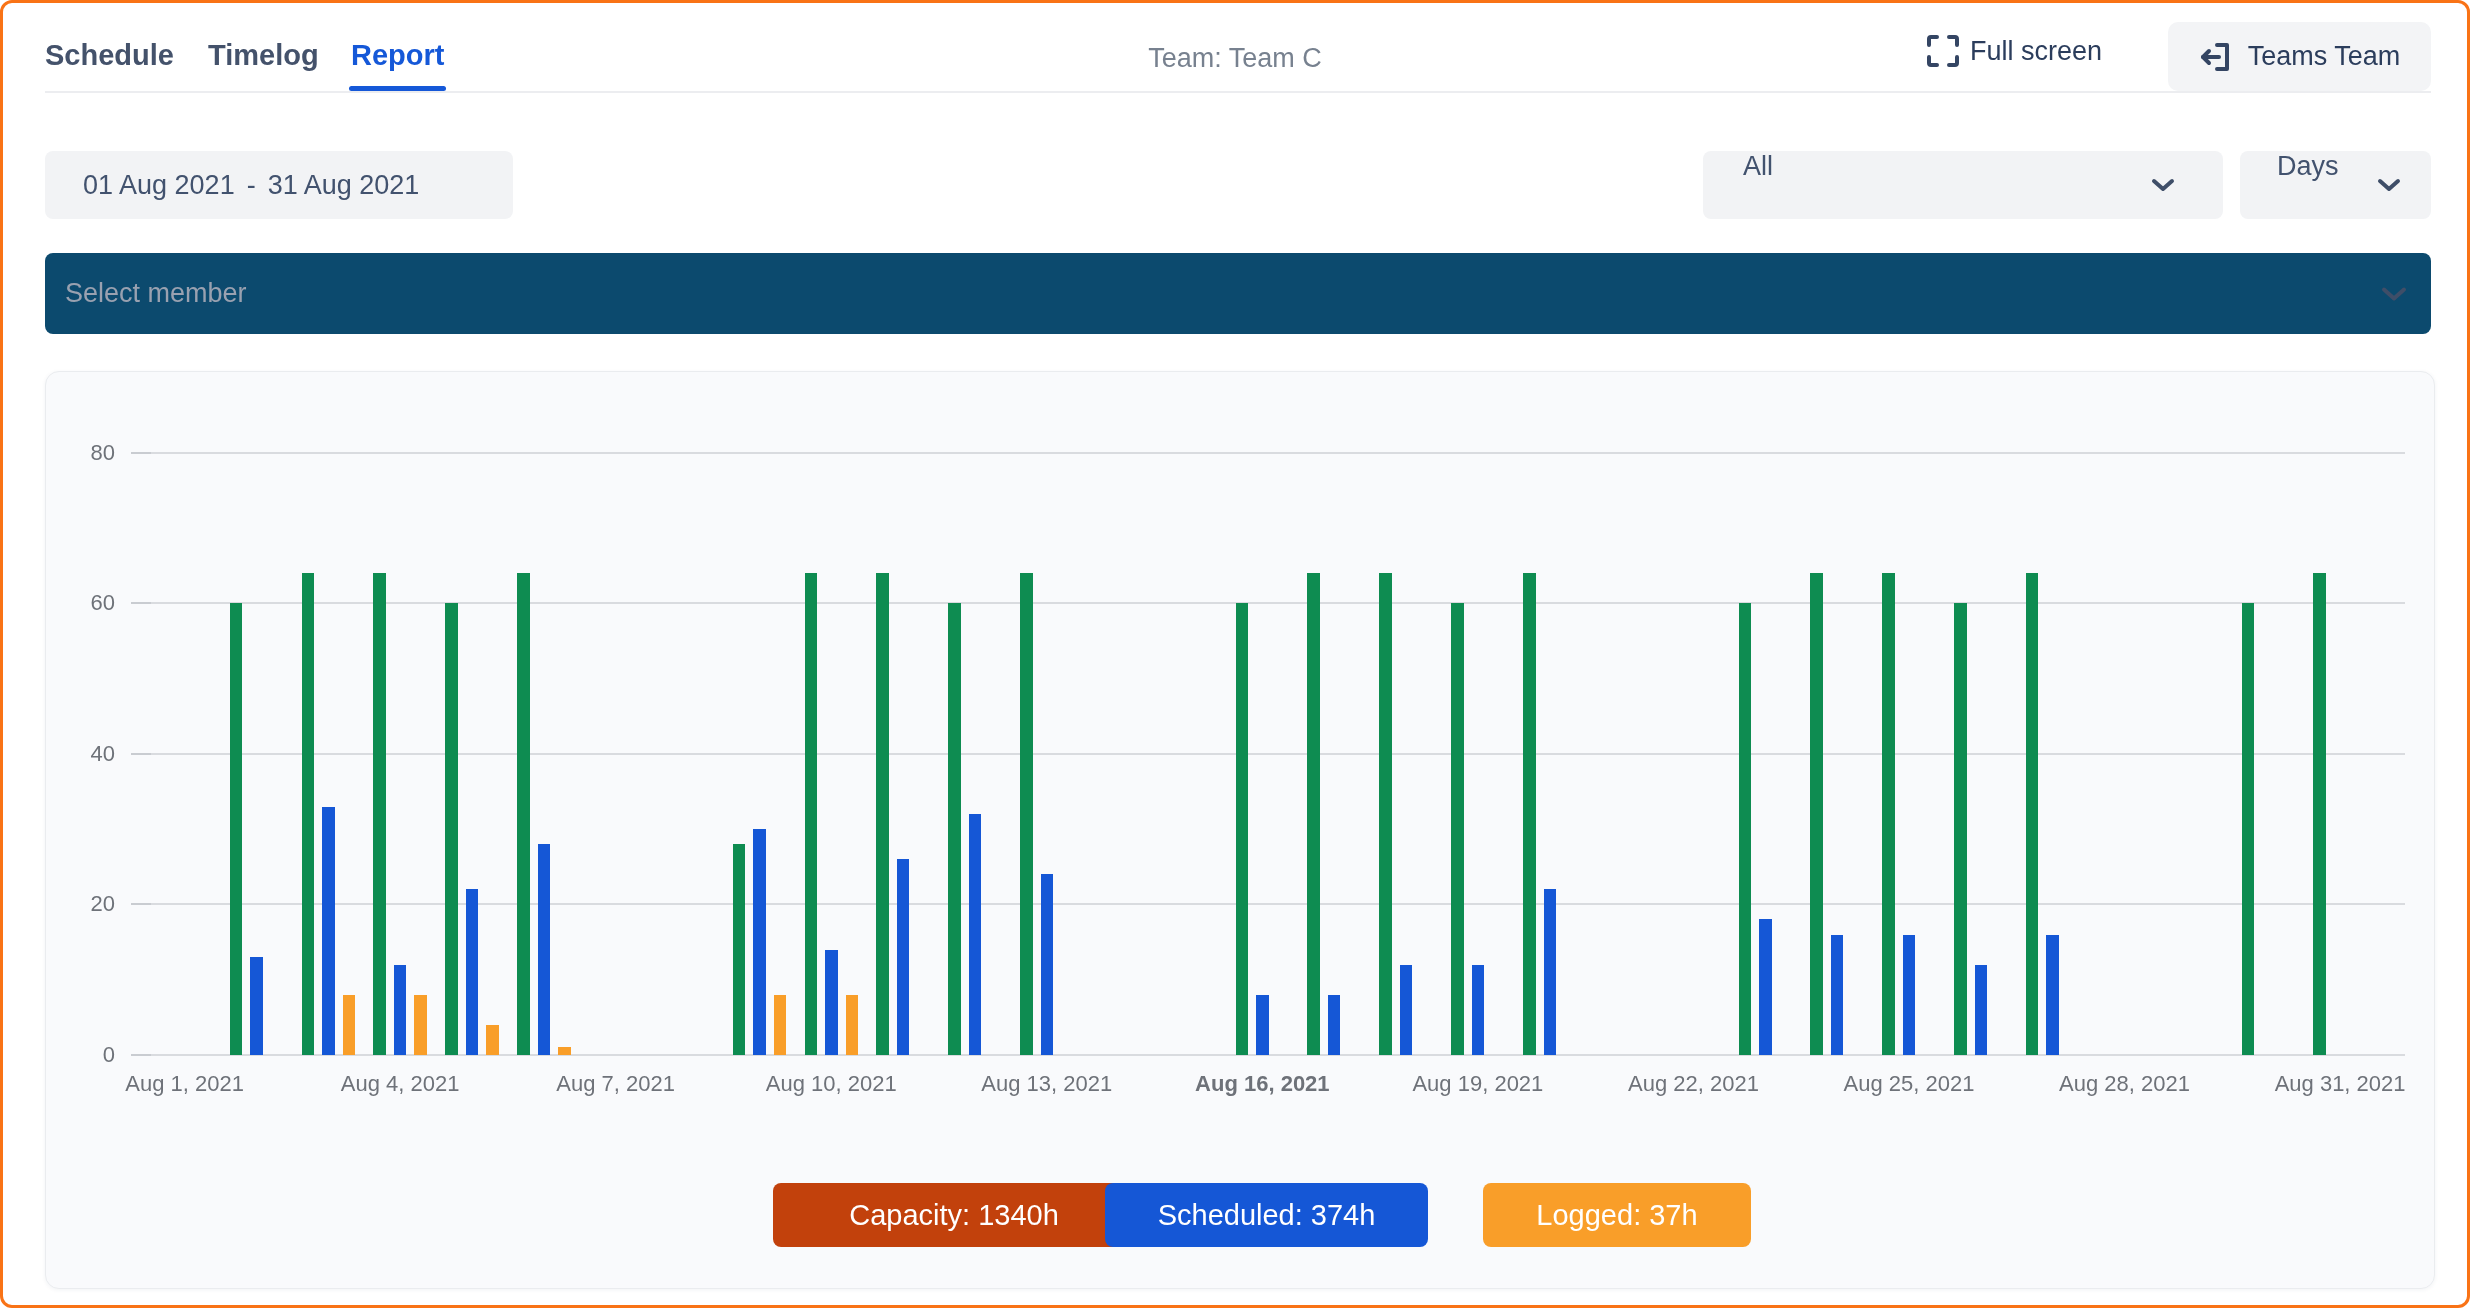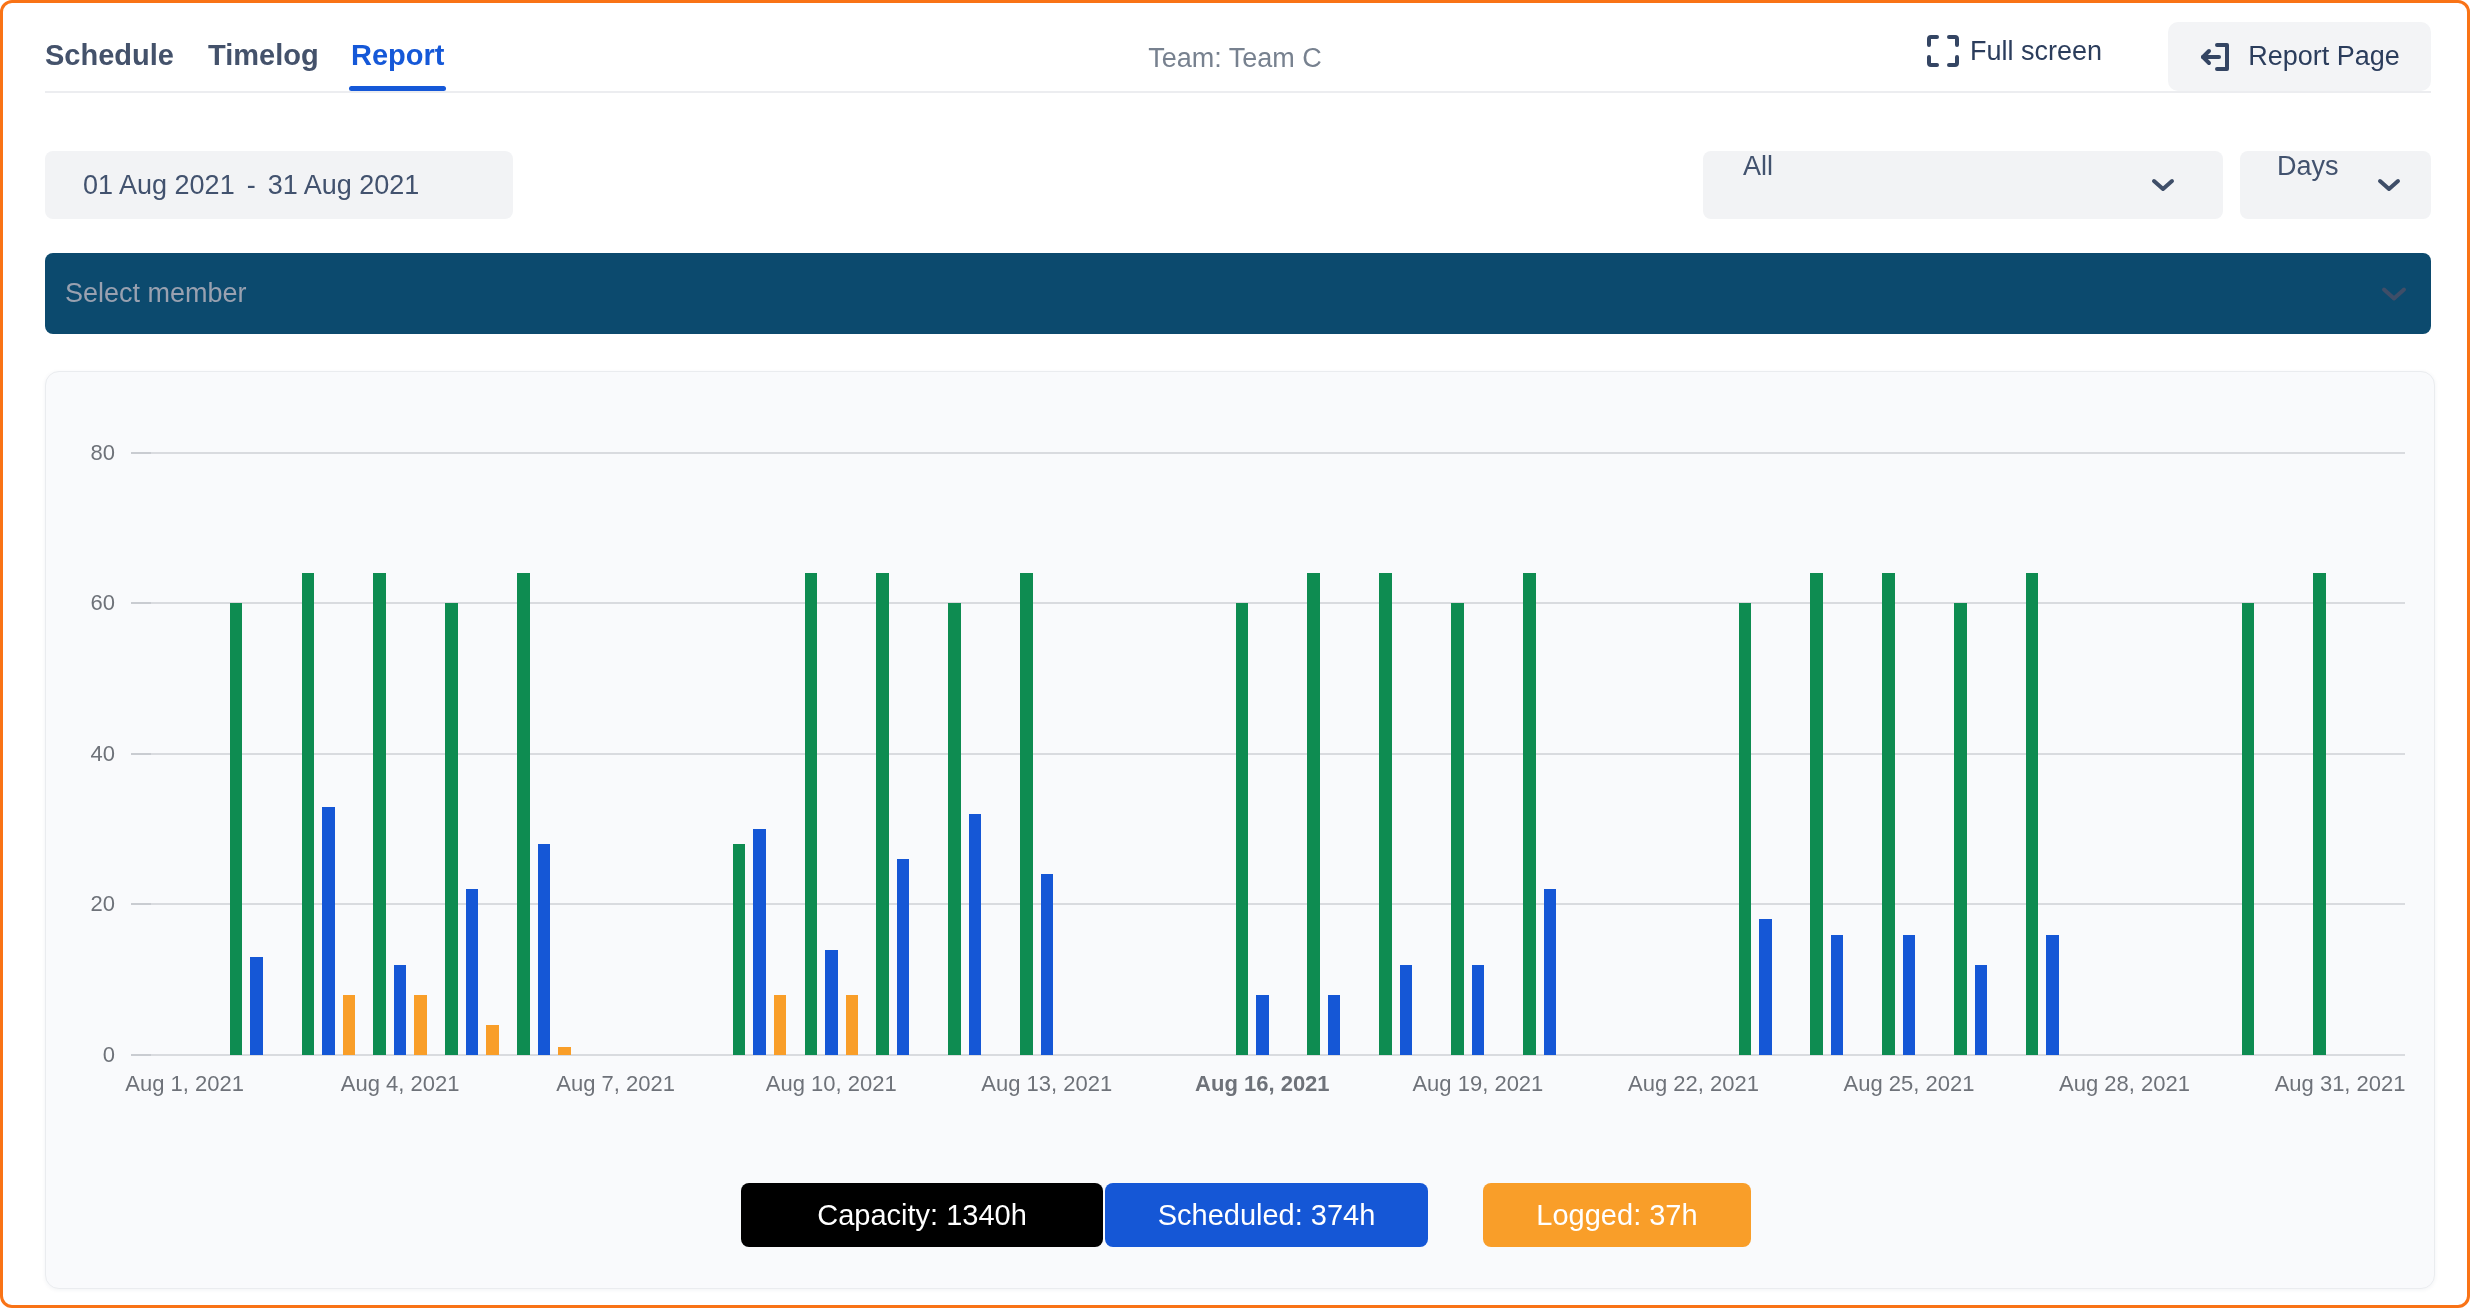--- a/index.html
+++ b/index.html
@@ -69,21 +69,21 @@
   </div>
 
   <div class="teams-btn">
     <span>
       <svg width="34" height="34" viewBox="0 0 34 34" fill="none" stroke="#344563" stroke-width="4" stroke-linecap="round" stroke-linejoin="round">
         <path d="M18 5 H28 V29 H18"></path>
         <path d="M4 17 H20"></path>
           <path d="M10 11 L4 17 L10 23"></path>
       </svg>
     </span>
-    <span class="lbl">Report Page</span>
+    <span class="lbl">Teams Team</span>
   </div>
 
   <div class="ctl date-range">
     <span>01 Aug 2021</span>
     <span>-</span>
     <span>31 Aug 2021</span>
   </div>
 
   <div class="ctl select-box all-select">
     <span>All</span>
@@ -108,21 +108,21 @@
     <span class="chev" style="right:24px">
       <svg width="26" height="15" viewBox="0 0 26 15" fill="none" stroke="#3f4e68" stroke-width="4" stroke-linecap="round" stroke-linejoin="round">
           <path d="M3 3 L13 12 L23 3"></path>
         </svg>
     </span>
   </div>
 
   <div class="card"></div>
   <div id="plot"></div>
 
-  <div class="legend-btn" id="lg0" style="left: 738px; width: 362px; background: #000000;">Capacity: 1340h</div>
+  <div class="legend-btn" id="lg0" style="left: 770px; width: 362px; background: #c2410c;">Capacity: 1340h</div>
   <div class="legend-btn" id="lg1" style="left: 1102px; width: 323px; background: rgb(21, 87, 214);">Scheduled: 374h</div>
   <div class="legend-btn" id="lg2" style="left: 1480px; width: 268px; background: rgb(249, 158, 41);">Logged: 37h</div>
 
 <div class="gridline" style="left: 148px; top: 1051px; width: 2254px;"></div>
     <div class="tickdash" style="left: 128px; top: 1051px; width: 20px;"></div>
     <div class="ylab" style="left: 40px; top: 1039px;">0</div>
     <div class="gridline" style="left: 148px; top: 900.4px; width: 2254px;"></div>
     <div class="tickdash" style="left: 128px; top: 900.4px; width: 20px;"></div>
     <div class="ylab" style="left: 40px; top: 888.4px;">20</div>
     <div class="gridline" style="left: 148px; top: 749.8px; width: 2254px;"></div>

